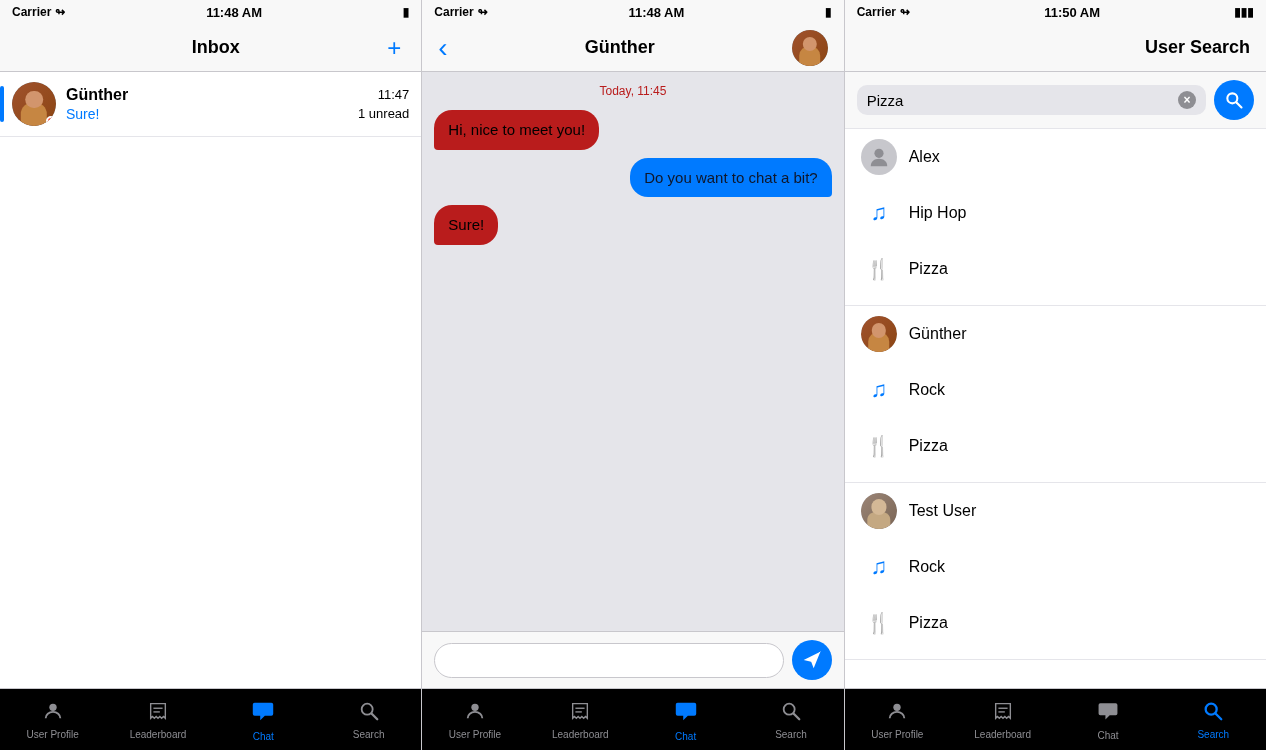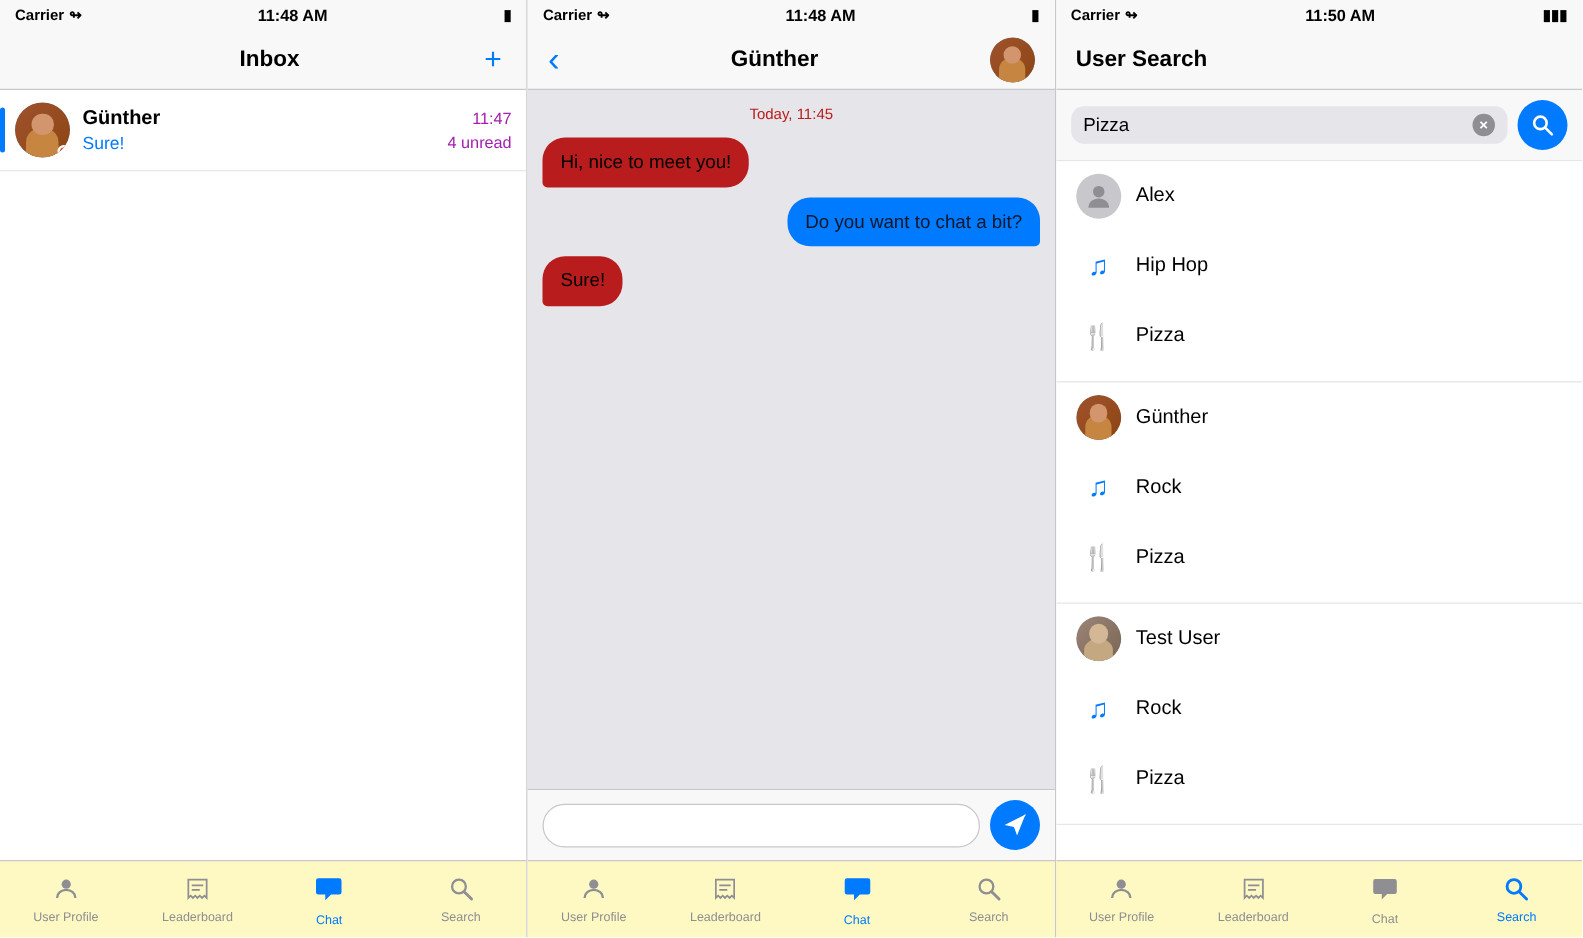--- a/index.html
+++ b/index.html
@@ -141,21 +141,21 @@
       color: #000;
     }
     .inbox-preview {
       font-size: 14px;
       color: #007aff;
       margin-top: 2px;
     }
     .inbox-meta {
       text-align: right;
       font-size: 13px;
-      color: #a21caf;
+      color: #000000;
     }
     .inbox-time { display: block; }
     .inbox-unread { display: block; margin-top: 4px; }
 
     
     .chat-content {
       flex: 1;
       background: #e5e5ea;
       padding: 12px;
       overflow-y: auto;
@@ -319,21 +319,21 @@
     .result-icon-user {
       background: #c7c7cc;
       display: flex;
       align-items: center;
       justify-content: center;
     }
 
     
     .tab-bar {
       display: flex;
-      background: #fef9c3;
+      background: #000000;
       border-top: 1px solid #c8c7cc;
       height: 62px;
     }
     .tab-item {
       flex: 1;
       display: flex;
       flex-direction: column;
       align-items: center;
       justify-content: center;
       cursor: pointer;
@@ -411,21 +411,21 @@
       border-radius: 50%;
       z-index: 1;
     }
 
     
     .screen3-nav {
       justify-content: center;
     }
     .screen3-nav .nav-title {
       flex: 1;
-      text-align: left;
+      text-align: right;
     }
   </style>
 </head>
 <body>
 
 <div class="screens-container">
 
   <div class="screen">
 
     <div class="status-bar">
@@ -451,21 +451,21 @@
         <div class="inbox-avatar">
           <div class="avatar-face avatar-gunther"></div>
           <div class="red-dot"></div>
         </div>
         <div class="inbox-info">
           <div class="inbox-name">Günther</div>
           <div class="inbox-preview">Sure!</div>
         </div>
         <div class="inbox-meta">
           <span class="inbox-time">11:47</span>
-          <span class="inbox-unread">4 unread</span>
+          <span class="inbox-unread">1 unread</span>
         </div>
       </div>
     </div>
 
     <div class="tab-bar">
       <div class="tab-item">
         <span class="tab-icon">
           <svg width="22" height="22" viewBox="0 0 24 24" fill="none" xmlns="http://www.w3.org/2000/svg">
             <circle cx="12" cy="8" r="4" fill="#8e8e93"></circle>
             <path d="M4 20c0-4 3.6-7 8-7s8 3 8 7" stroke="#8e8e93" stroke-width="2" fill="none"></path>

